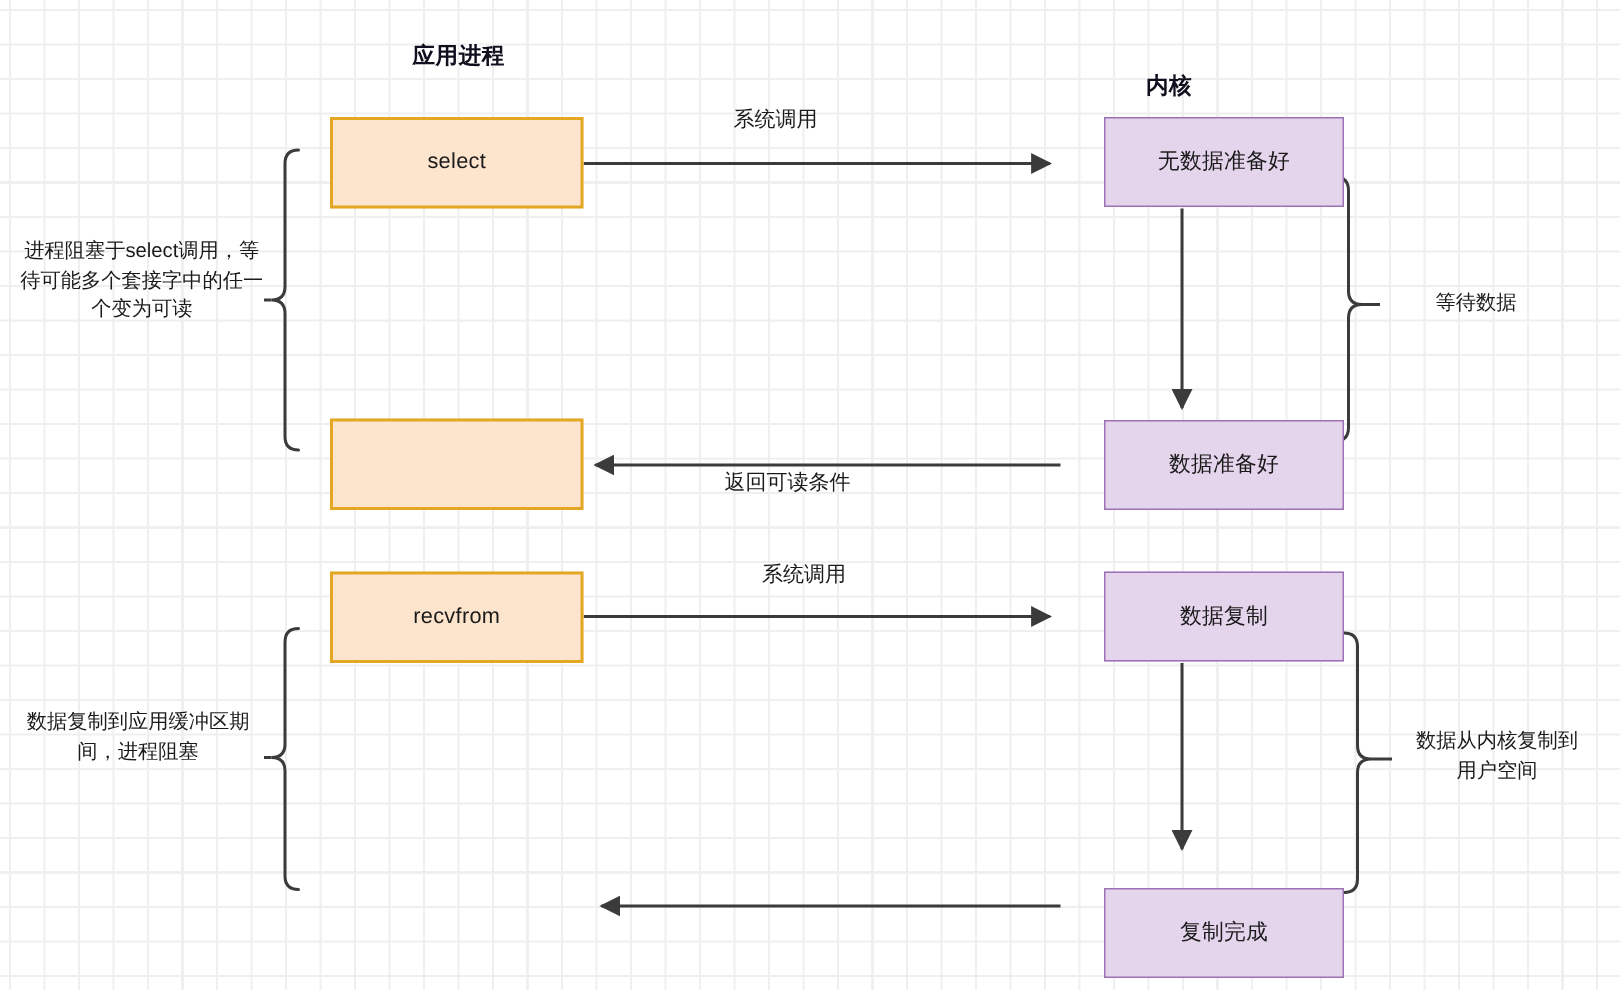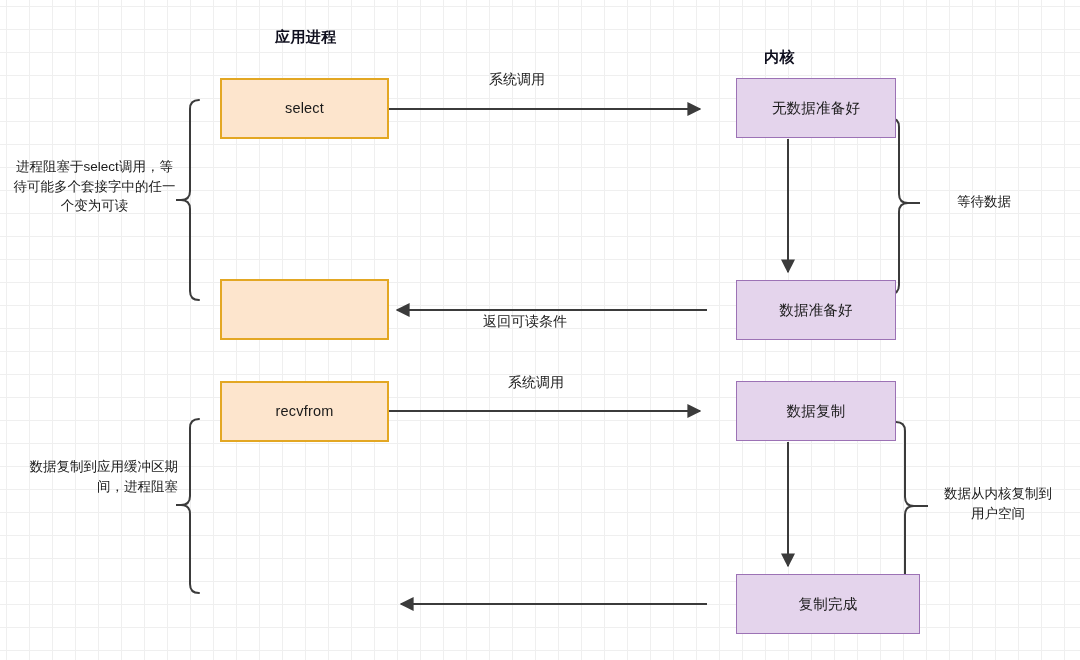--- a/index.html
+++ b/index.html
@@ -117,27 +117,27 @@
 
   <div class="node orange" style="left:220px; top:381px; width:169px; height:61px;">recvfrom</div>
 
 
   <div class="node purple" style="left:708px; top:78px; width:160px; height:60px;">无数据准备好</div>
 
   <div class="node purple" style="left:708px; top:280px; width:160px; height:60px;">数据准备好</div>
 
   <div class="node purple" style="left:708px; top:381px; width:160px; height:60px;">数据复制</div>
 
-  <div class="node purple" style="left:708px; top:574px; width:184px; height:60px;">复制完成</div>
+  <div class="node purple" style="left:708px; top:592px; width:160px; height:60px;">复制完成</div>
 
   <div class="edge-label" style="left:489px; top:71px;">系统调用</div>
   <div class="edge-label" style="left:483px; top:274px;margin-top:39px;">返回可读条件</div>
   <div class="edge-label" style="left:508px; top:374px;">系统调用</div>
 
   <div class="note" style="left:12px; top:157px; width:165px;">进程阻塞于select调用，等待可能多个套接字中的任一个变为可读</div>
 
   <div class="note" style="left:929px; top:192px; width:110px;">等待数据</div>
 
-  <div class="note" style="left:6px; top:457px; width:172px;text-align:right;">数据复制到应用缓冲区期间，进程阻塞</div>
+  <div class="note" style="left:6px; top:471px; width:172px;">数据复制到应用缓冲区期间，进程阻塞</div>
 
   <div class="note" style="left:938px; top:484px; width:120px;">数据从内核复制到用户空间</div>
 
 </div>
 
 </body></html>

